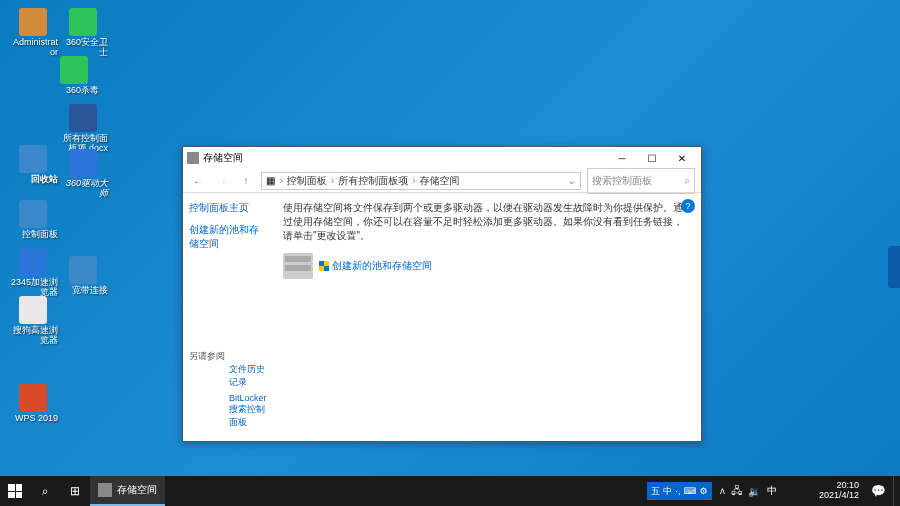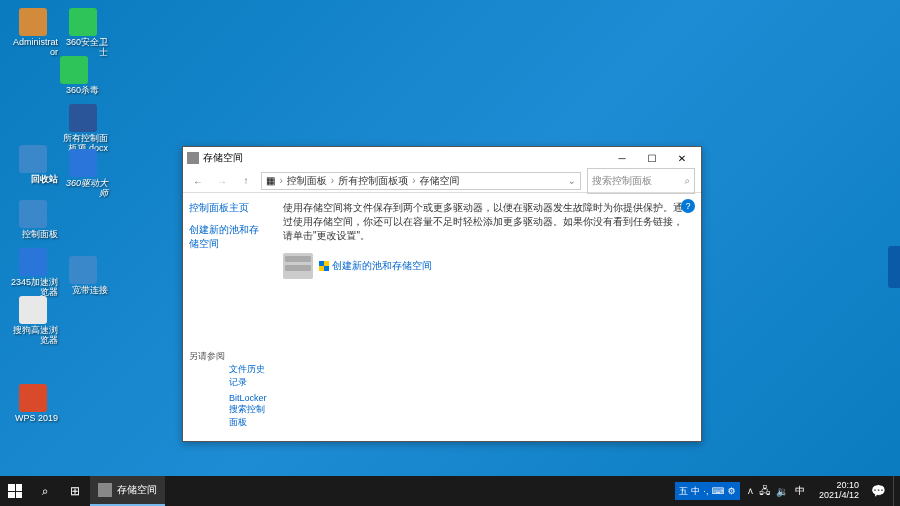--- a/index.html
+++ b/index.html
@@ -53,21 +53,21 @@
 .taskbar { position: absolute; bottom: 0; left: 0; right: 0; height: 30px; background: #1a1a1a; display: flex; align-items: center; }
 .tb-btn { width: 30px; height: 30px; display: flex; align-items: center; justify-content: center; color: #fff; font-size: 12px; }
 .start-icon { width: 14px; height: 14px; display: grid; grid-template-columns: 1fr 1fr; grid-template-rows: 1fr 1fr; gap: 1px; }
 .start-icon span { background: #fff; }
 .task-item { height: 30px; display: flex; align-items: center; gap: 5px; padding: 0 8px; color: #fff; font-size: 10px; background: #333; border-bottom: 2px solid #76b9ed; }
 .task-icon { width: 14px; height: 14px; background: #888; }
 .tb-spacer { flex: 1; }
 .tb-right { display: flex; align-items: center; gap: 4px; padding-right: 2px; }
 .tray-strip { background: #0066cc; height: 18px; display: flex; align-items: center; gap: 3px; padding: 0 4px; font-size: 9px; color: #fff; }
 .tray-icons { display: flex; align-items: center; gap: 6px; color: #fff; font-size: 10px; padding: 0 4px; }
-.clock { color: #fff; font-size: 9px; text-align: right; line-height: 1.1; padding: 0 6px; }
+.clock { color: #fff; font-size: 9px; text-align: right; line-height: 1.1; padding: 0 6px; margin-left: 28px; }
 .show-desktop { width: 5px; height: 30px; border-left: 1px solid #444; }
 
 
 .float-badge { position: absolute; right: 0; top: 246px; width: 12px; height: 42px; background: #0a5aa8; border-radius: 3px 0 0 3px; }
 </style>
 </head>
 <body>
 
 <div class="desktop">
 <div class="desktop-icon" style="left: 8px; top: 8px;">

